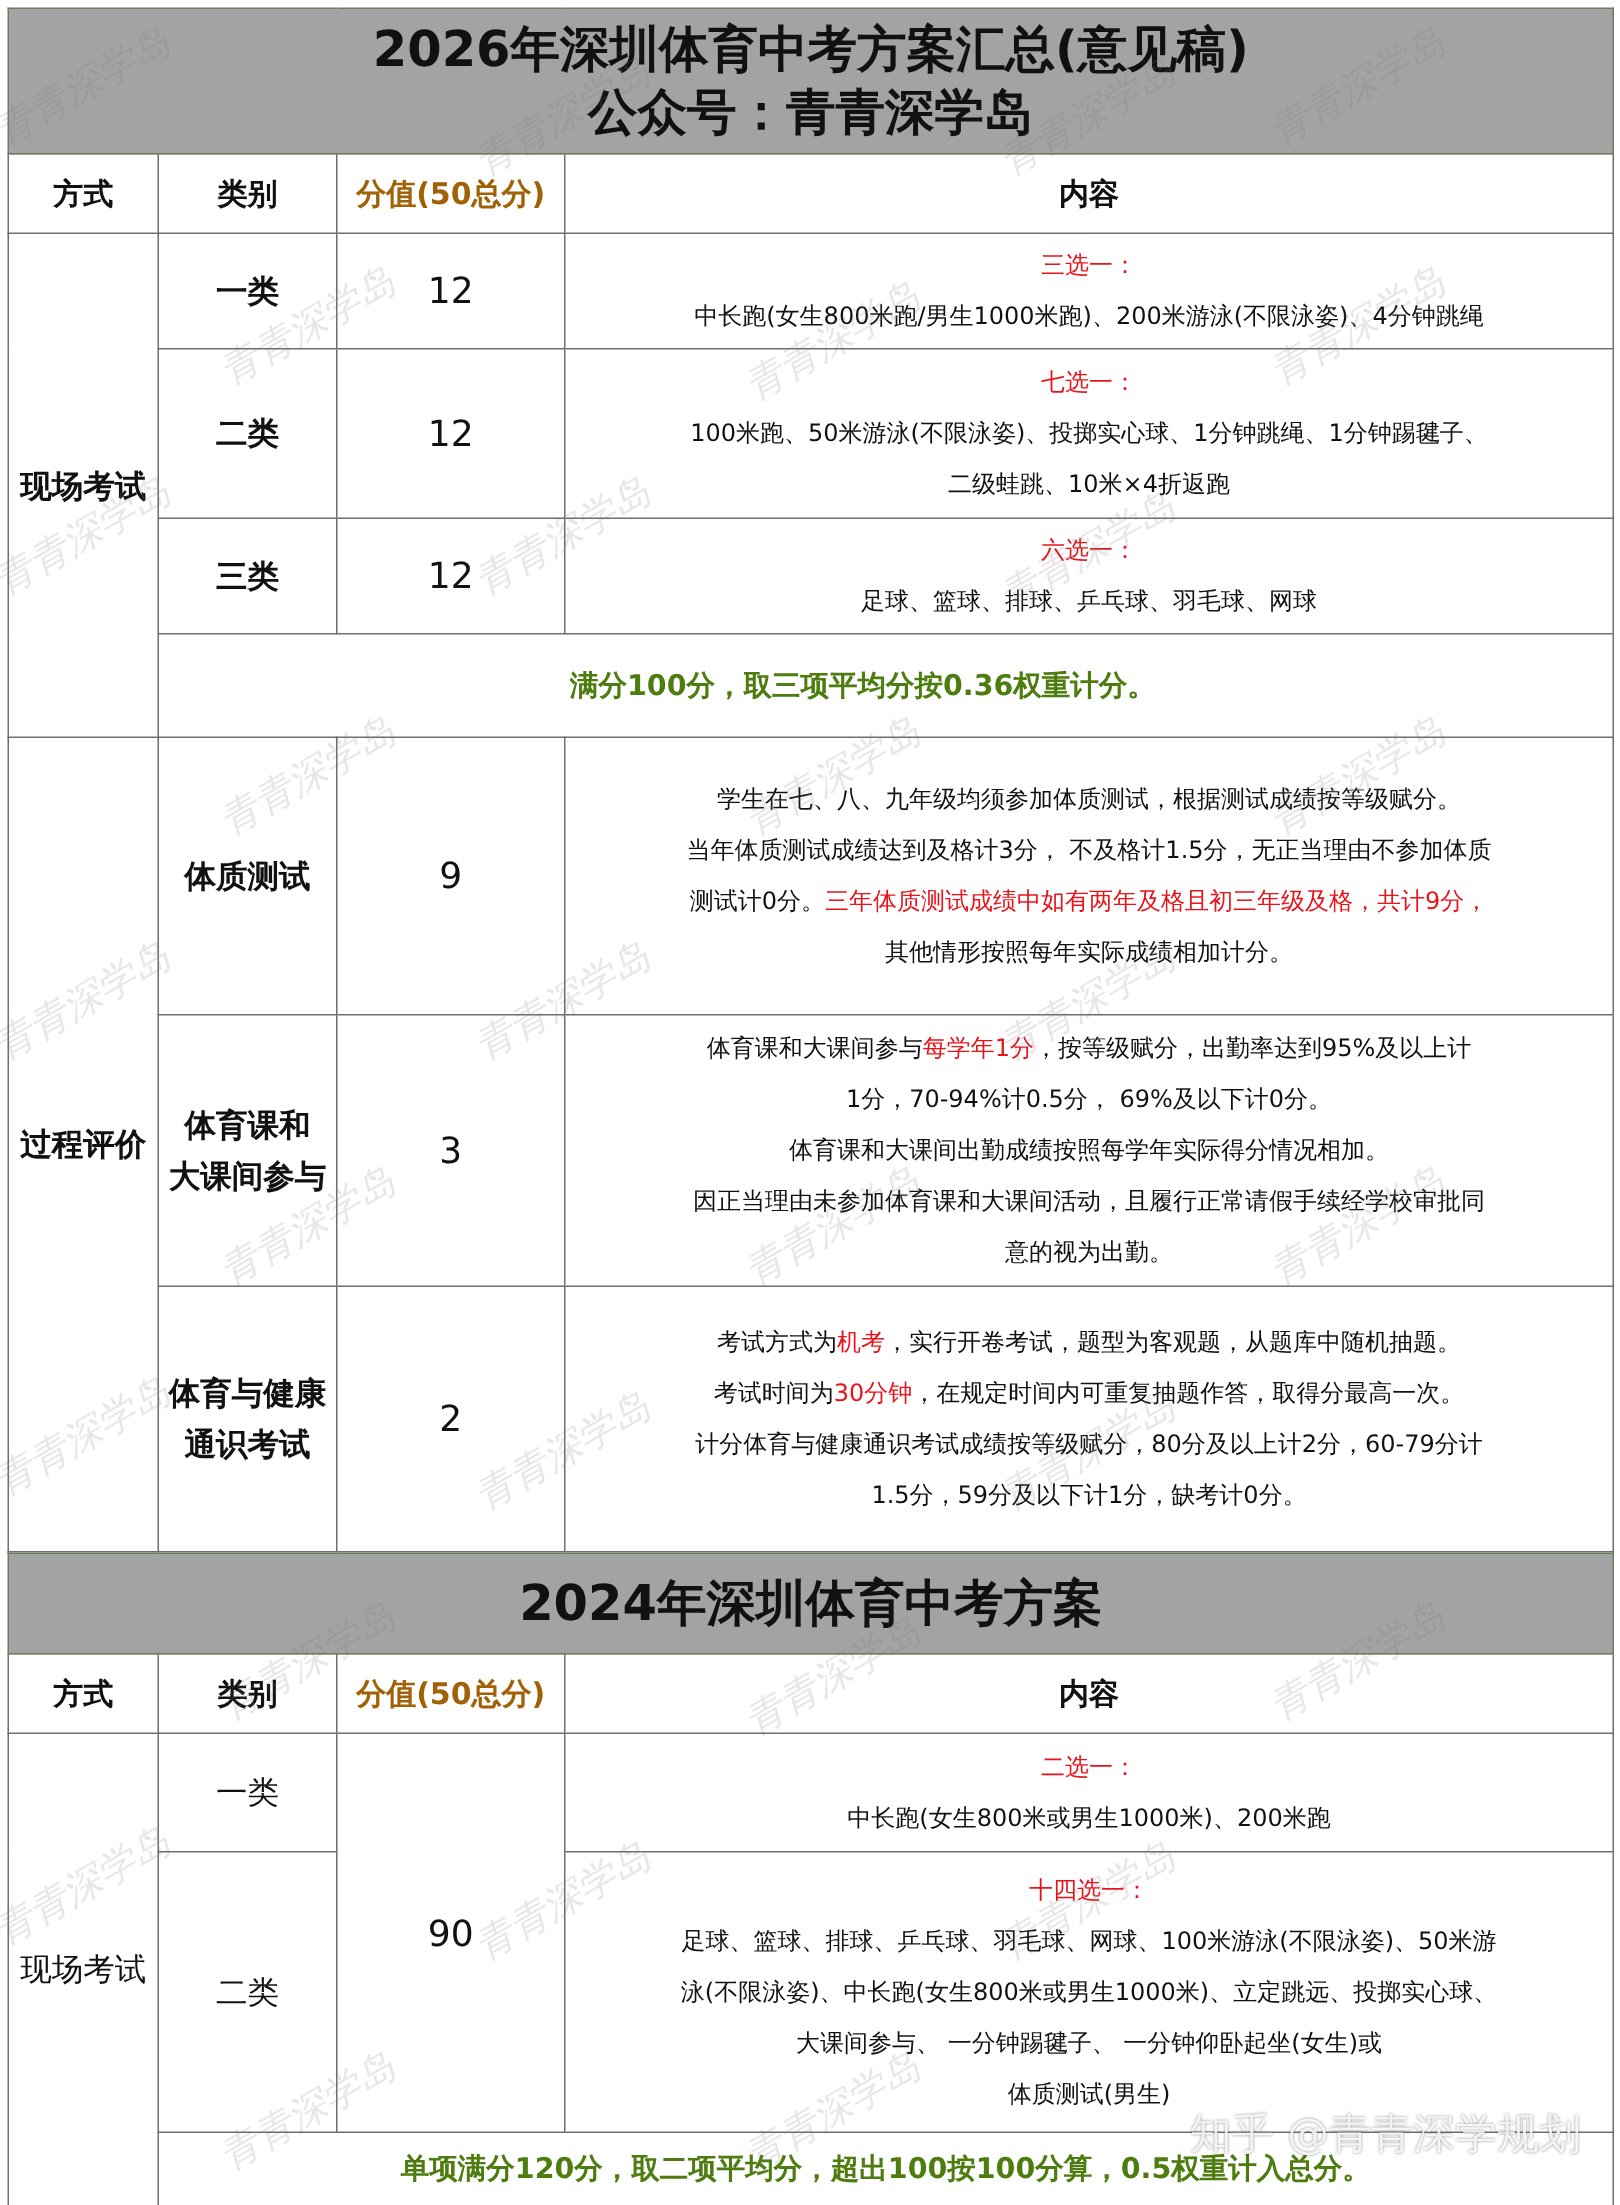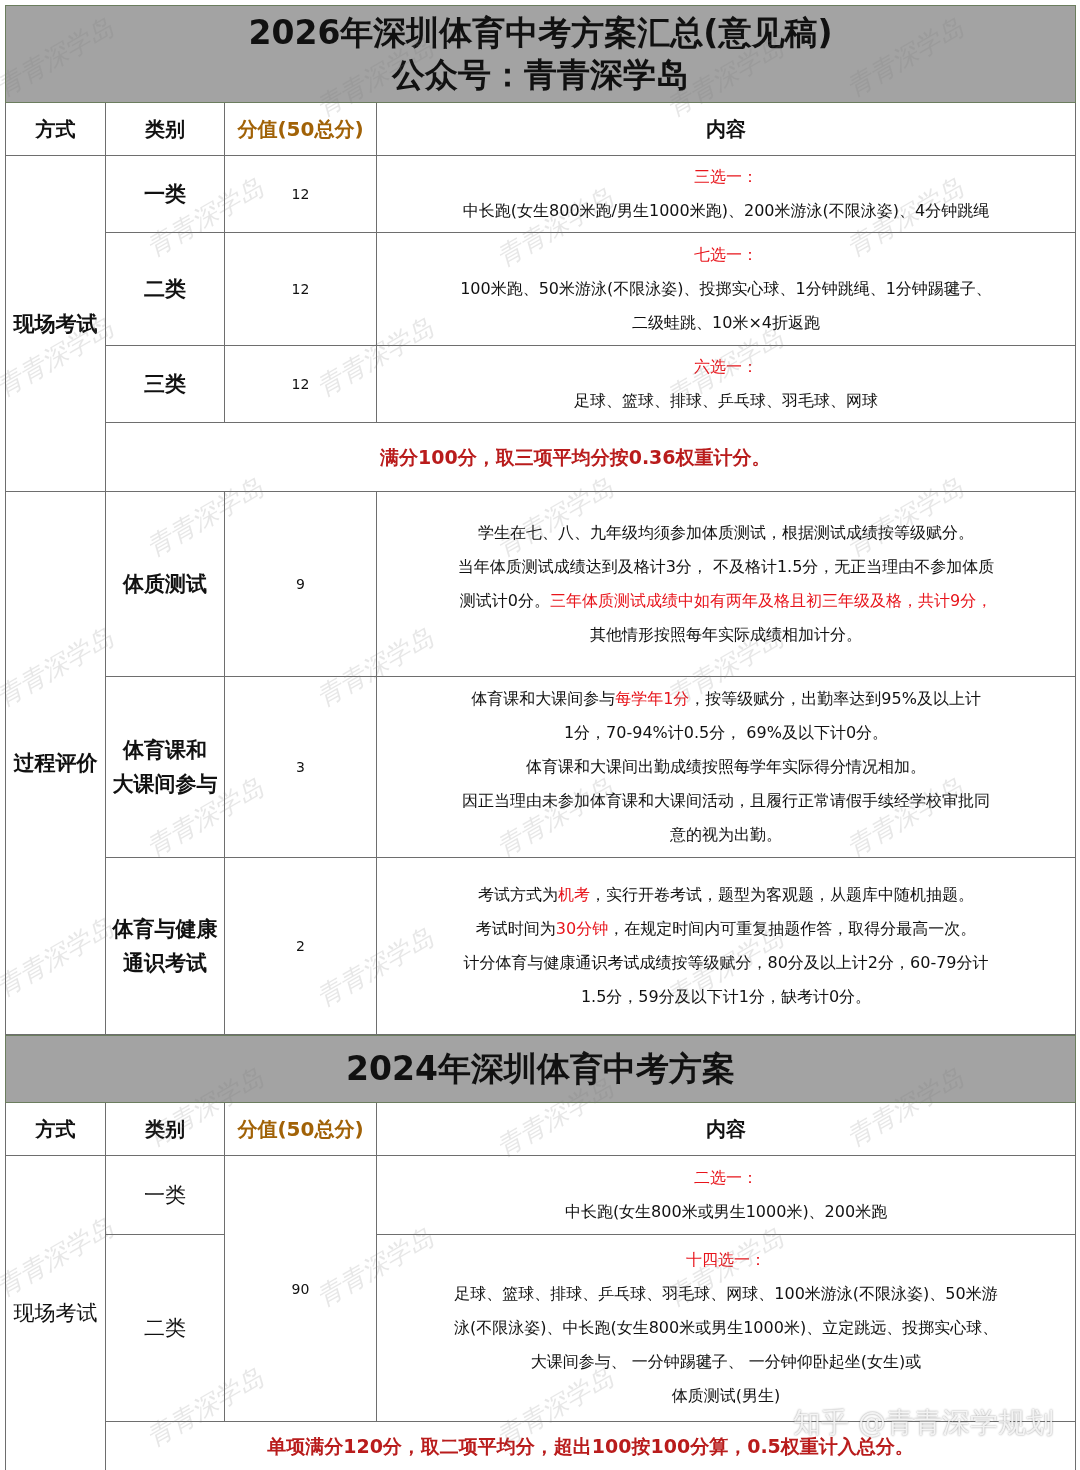--- a/index.html
+++ b/index.html
@@ -8,22 +8,22 @@
   .sheet { position: absolute; left: 5px; top: 5px; width: 1070px; }
   table { border-collapse: collapse; width: 1070px; table-layout: fixed; }
   td { border: 1.5px solid #6e6e6e; text-align: center; vertical-align: middle; padding: 0 6px;
        font-size: 21px; line-height: 34px; }
   .title-row td { background: #a3a3a3; border-color: #6b7d5e; font-weight: bold; font-size: 33px; line-height: 42px; }
   .hdr td { font-weight: bold; font-size: 20px; height: 52px; }
   .hdr .red { color: #a16207; }
   .bold { font-weight: bold; }
   .red { color: #e8141b; }
   .content { font-size: 16px; line-height: 34px; padding: 4px 8px; }
-  .score { font-size: 14px; }
-  .note { font-weight: bold; color: #b91c1c; font-size: 19px; }
+  .score { font-size: 24px; }
+  .note { font-weight: bold; color: #4d7c0f; font-size: 19px; }
   .wm { position: absolute; color: rgba(120,120,120,0.18); font-size: 26px; transform: rotate(-30deg);
         white-space: nowrap; pointer-events: none; font-style: italic; }
   .zhihu { position: absolute; right: 26px; bottom: 28px; font-size: 28px; color: rgba(255,255,255,0.85);
            text-shadow: 0 0 2px rgba(0,0,0,0.45); pointer-events: none; }
 </style>
 </head>
 <body>
 
 <div class="sheet">
   <table>

